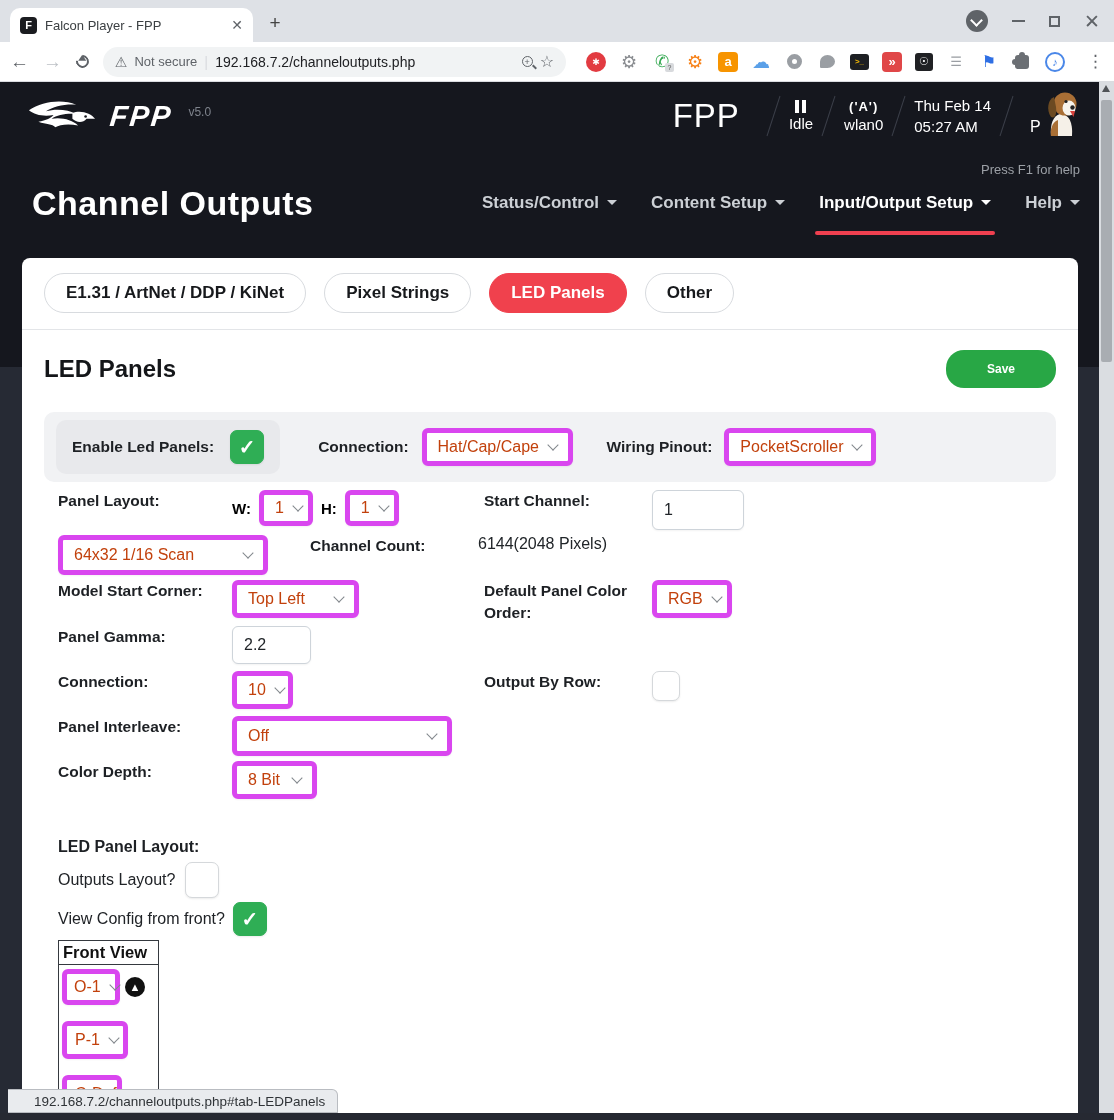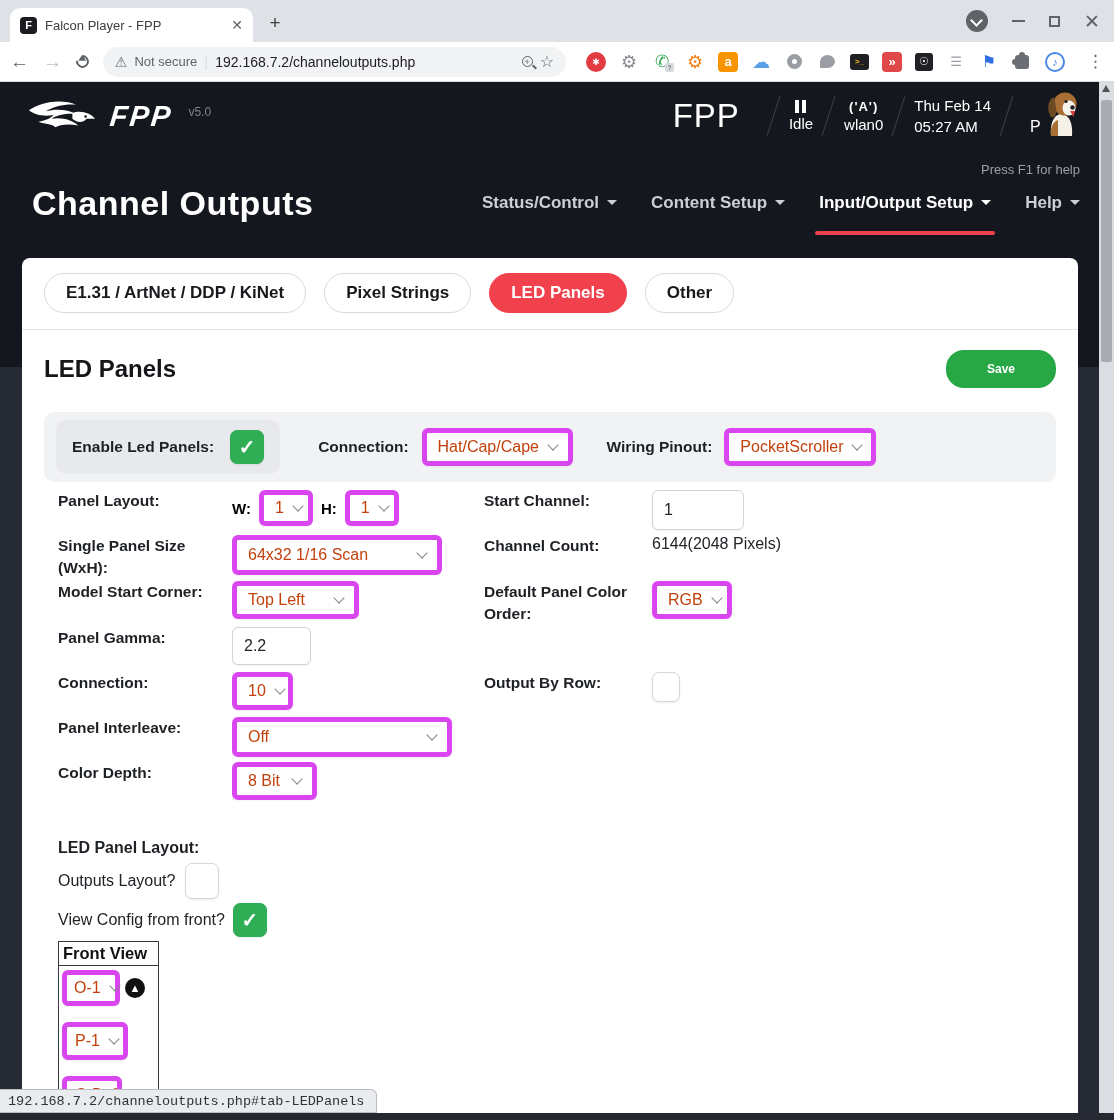--- a/index.html
+++ b/index.html
@@ -146,23 +146,23 @@
   .fv-body{padding:4px 3px;display:flex;flex-direction:column;gap:16px;}
   .fv-row{display:flex;align-items:center;gap:5px;}
   .up-btn{width:20px;height:20px;border-radius:50%;background:#111;color:#fff;font-size:11px;
       display:flex;align-items:center;justify-content:center;flex:none;}
 
   
   .scrollbar{position:absolute;right:0;top:0;bottom:7px;width:15px;background:#dadde1;}
   .sb-up{position:absolute;top:3px;left:3px;width:0;height:0;border-left:4.5px solid transparent;
       border-right:4.5px solid transparent;border-bottom:7px solid #505357;}
   .sb-thumb{position:absolute;left:2px;top:18px;width:11px;height:262px;background:#a9adb2;border-radius:2px;}
-  .statusbar{position:absolute;left:0;bottom:7px;height:24px;background:#e9ebee;
+  .statusbar{position:absolute;left:8px;bottom:7px;height:24px;background:#e9ebee;
       border:1px solid #b9bcc1;border-left:none;border-radius:0 6px 0 0;display:flex;align-items:center;
-      padding:0 12px 0 8px;font-size:13.5px;color:#2f3337;z-index:9;font-family:Liberation Mono, monospace;}
+      padding:0 12px 0 26px;font-size:13.5px;color:#2f3337;z-index:9;}
   .bottom-strip{position:absolute;left:0;bottom:0;height:7px;width:100%;background:#262932;z-index:8;}
 </style>
 </head>
 <body>
 
 <div class="titlebar">
   <div class="tab">
     <span class="favicon">F</span>
     <span class="tab-title">Falcon Player - FPP</span>
     <span class="tab-close">✕</span>
@@ -335,21 +335,20 @@
           <span class="sel" style="width:54px;height:36px">
               <span>1</span>
               <i class="chev"></i>
             </span>
         </span>
         <span class="lbl2">Start Channel:</span>
         <input class="inp" style="width: 92px;" value="1">
       </div>
 
       <div class="frow">
-        <span class="lbl">Single Panel Size (WxH):</span>
         <span class="ctrl">
           <span class="sel" style="width:210px;height:40px">
               <span>64x32 1/16 Scan</span>
               <i class="chev"></i>
             </span>
         </span>
         <span class="lbl2">Channel Count:</span>
         <span class="plain-val">6144(2048 Pixels)</span>
       </div>
 

